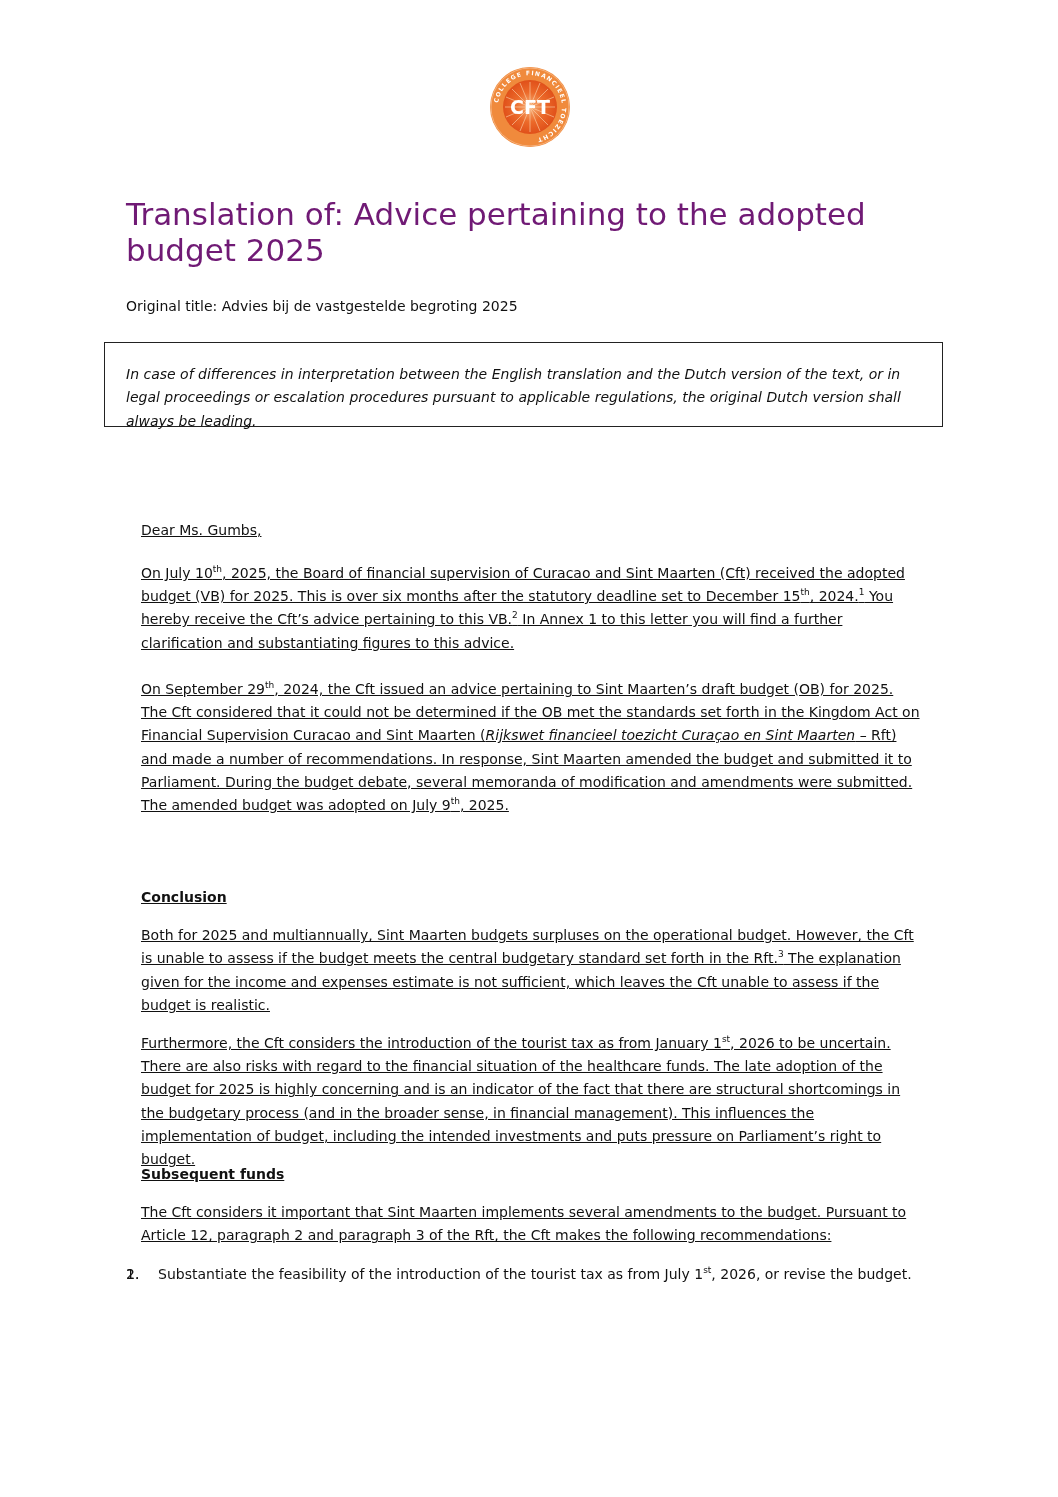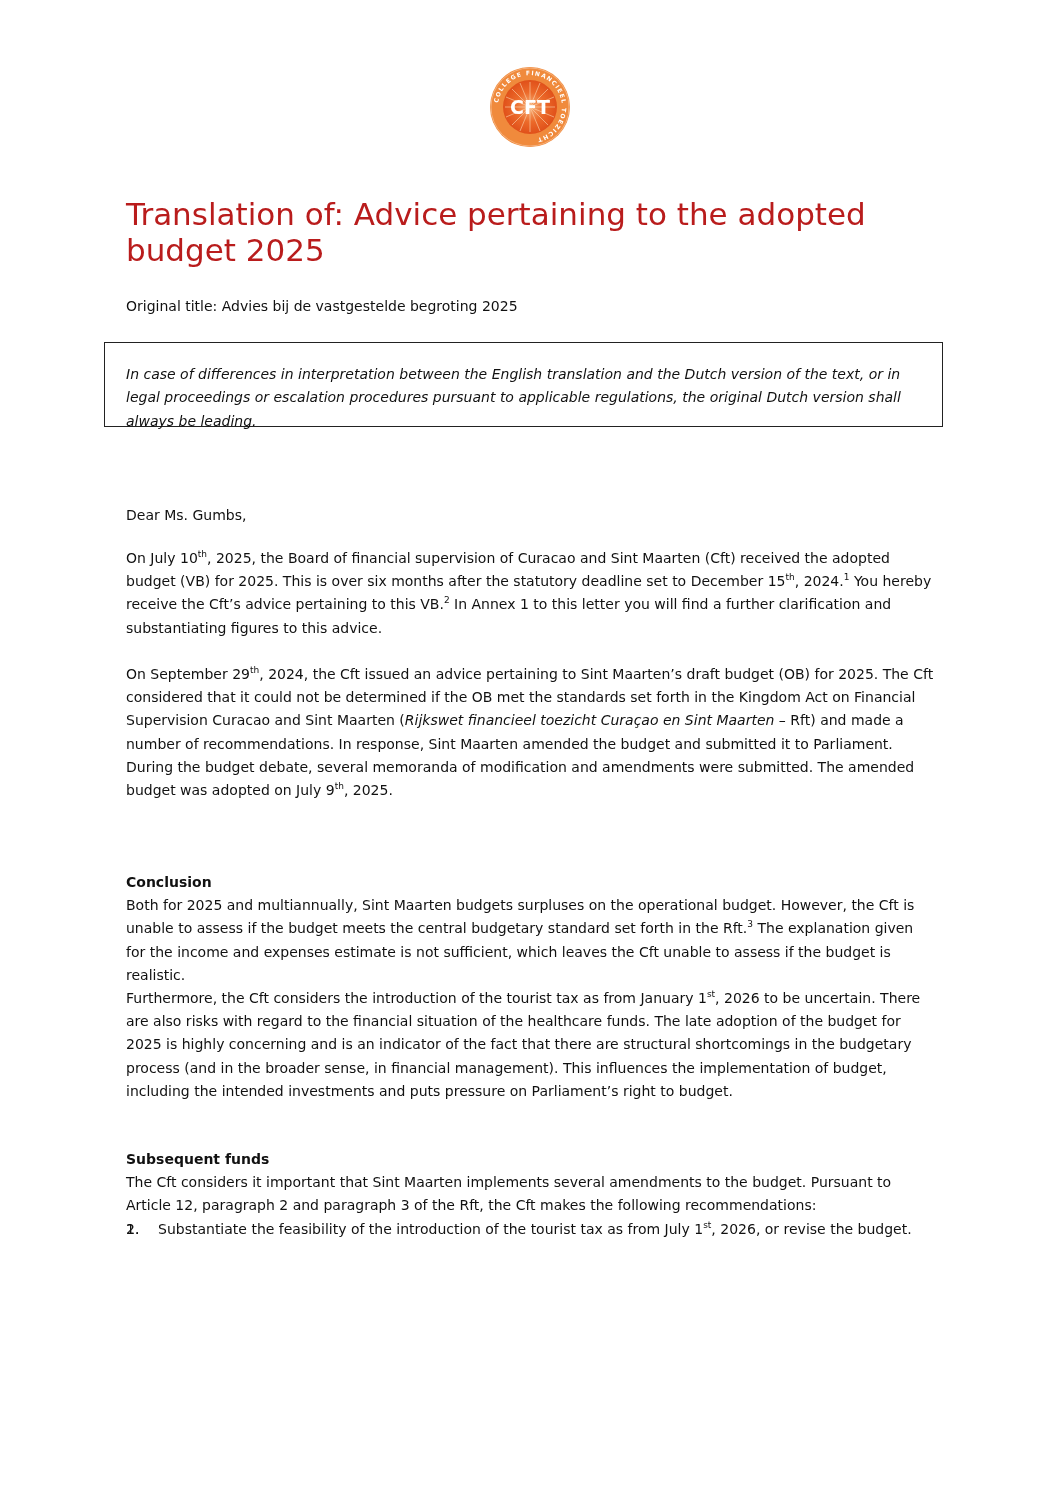--- a/index.html
+++ b/index.html
@@ -2,28 +2,28 @@
 <html><head>
 <meta charset="utf-8">
 <style>
   html, body { margin: 0; padding: 0; background: #ffffff; }
   body { width: 1058px; height: 1497px; position: relative; overflow: hidden;
          font-family: "DejaVu Sans", sans-serif; color: #111; }
   .page { position: absolute; left: 0; top: 0; width: 1058px; height: 1497px; }
   .logo { position: absolute; left: 489px; top: 66px; width: 82px; height: 82px; }
   .title { position: absolute; left: 126px; top: 196px; width: 820px;
            font-family: "DejaVu Sans", sans-serif; font-size: 31px; line-height: 36px;
-           font-weight: normal; margin: 0; color: #b91c1c; letter-spacing: 0px; }
+           font-weight: normal; margin: 0; color: #701a75; letter-spacing: 0px; }
   .subtitle { position: absolute; left: 126px; top: 296px; font-size: 14px; line-height: 20px; }
   .notice { position: absolute; left: 104px; top: 342px; width: 839px; height: 85px;
             border: 1.5px solid #222; box-sizing: border-box; }
   .notice p { margin: 0; position: absolute; left: 21px; top: 20px; width: 810px;
               font-style: italic; font-size: 14px; line-height: 23.3px; }
   .body-text { position: absolute; left: 126px; width: 810px; font-size: 14px; line-height: 23.2px; }
-  .body-text p { margin: 0; }
+  .body-text p { margin: 15px; text-decoration: underline; }
   .heading { font-weight: bold; }
   sup { font-size: 9px; line-height: 0; vertical-align: 6px; }
   ol.recs { margin: 0; padding: 0; list-style: none; }
   ol.recs li { position: relative; padding-left: 32px; }
   ol.recs li .num { position: absolute; left: 0; top: 0; }
 </style>
 </head>
 <body>
 
 <div class="page">

